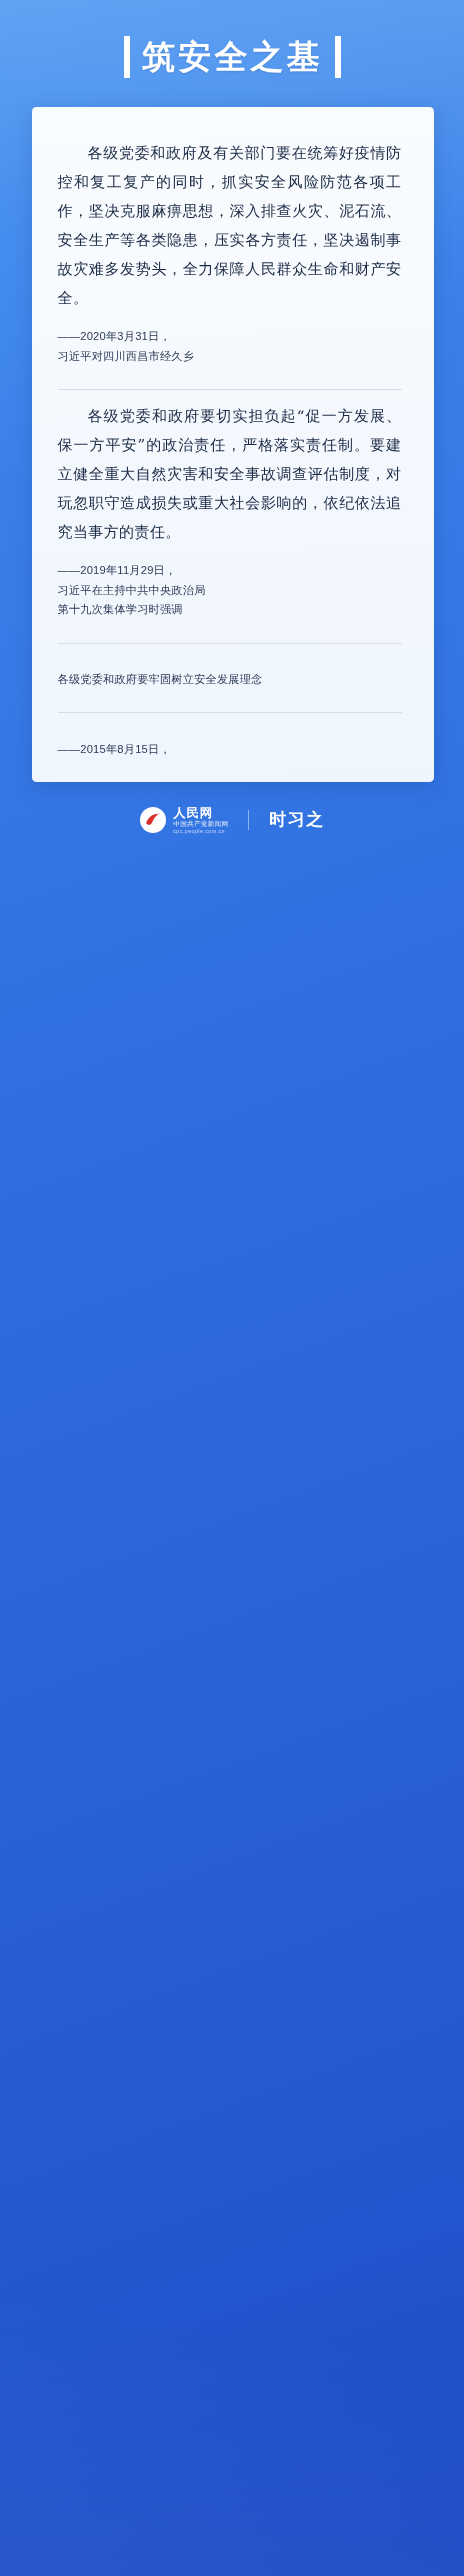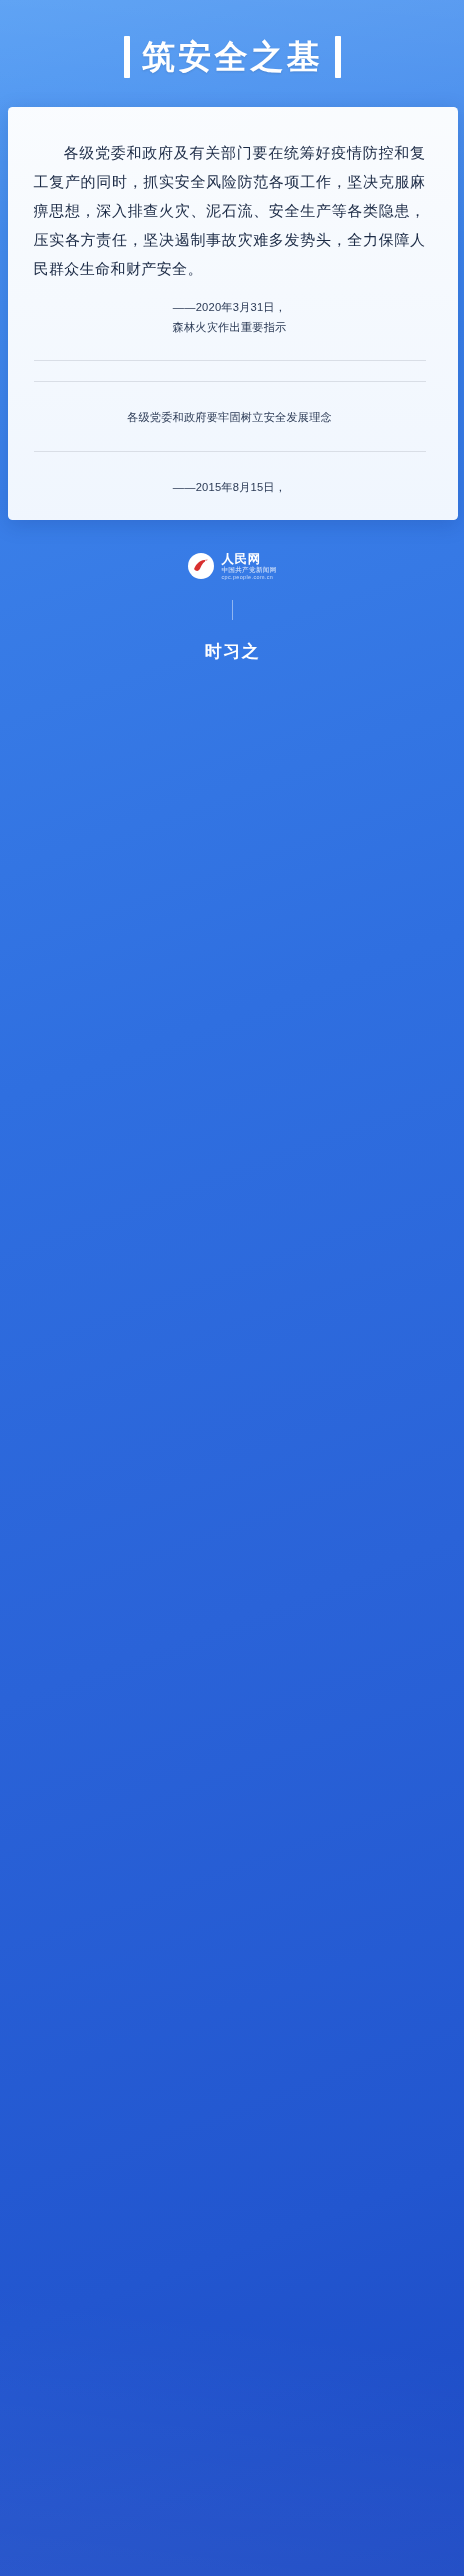--- a/index.html
+++ b/index.html
@@ -64,64 +64,63 @@
     color: #ffffff;
     letter-spacing: 3.1px;
     line-height: 1.1;
     text-shadow: 0 0.8px 2.3px rgba(0,0,0,0.12);
   }
 
   
   .card {
     position: relative;
     z-index: 2;
-    width: 450px;
+    width: 402px;
     margin: 0 auto;
     background: linear-gradient(180deg, rgba(255,255,255,0.97) 0%, rgba(246,250,255,0.97) 100%);
     border-radius: 4.6px;
     box-shadow: 0 4.6px 20px rgba(10,40,110,0.18);
     padding: 23px 32px 20px 26px;
   }
   .quote-block { padding: 9.3px 0 3.1px 0; }
   .quote-text {
     font-family: "DejaVu Serif", "Liberation Serif", serif;
     font-size: 15px;
     line-height: 29px;
     color: #1b2a45;
     text-align: justify;
     text-indent: 2em;
     letter-spacing: 0.4px;
   }
   .attribution {
     margin-top: 14px;
-    text-align: center;
+    text-align: left;
     font-family: "Liberation Sans", sans-serif;
     font-size: 11.2px;
     line-height: 19.4px;
     color: #2b3a55;
     letter-spacing: 0.2px;
   }
   .divider {
     height: 0.8px;
     background: #d9dee6;
     margin: 20px 0 3.1px 0;
     border: none;
   }
 
   
   .footer {
     position: relative;
     z-index: 3;
-    margin-top: 24px;
+    margin-top: 16px;
     padding: 7.7px 0 26px 0;
     display: flex;
     align-items: center;
     justify-content: center;
     gap: 20px;
-    flex-direction: column;
   }
   .logo-people {
     display: flex;
     align-items: center;
     gap: 7px;
   }
   .logo-mark {
     width: 26px; height: 26px;
     border-radius: 50%;
     background: #ffffff;
@@ -172,26 +171,34 @@
       <span class="title-bar"></span>
     </div>
   </div>
 
   <div class="card">
 
     <div class="quote-block">
       <p class="quote-text">各级党委和政府及有关部门要在统筹好疫情防控和复工复产的同时，抓实安全风险防范各项工作，坚决克服麻痹思想，深入排查火灾、泥石流、安全生产等各类隐患，压实各方责任，坚决遏制事故灾难多发势头，全力保障人民群众生命和财产安全。</p>
       <div class="attribution">
         <div>——2020年3月31日，</div>
-        <div>森林火灾作出重要指示</div>
+        <div>习近平对四川西昌市经久乡</div>
       </div>
     </div>
 
     <hr class="divider">
 
+    <div class="quote-block">
+      <p class="quote-text">各级党委和政府要切实担负起“促一方发展、保一方平安”的政治责任，严格落实责任制。要建立健全重大自然灾害和安全事故调查评估制度，对玩忽职守造成损失或重大社会影响的，依纪依法追究当事方的责任。</p>
+      <div class="attribution">
+        <div>——2019年11月29日，</div>
+        <div>习近平在主持中共中央政治局</div>
+        <div>第十九次集体学习时强调</div>
+      </div>
+    </div>
 
     <hr class="divider">
 
     <div class="quote-block">
       <div class="attribution">
         <div>各级党委和政府要牢固树立安全发展理念</div>
       </div>
     </div>
 
     <hr class="divider">

